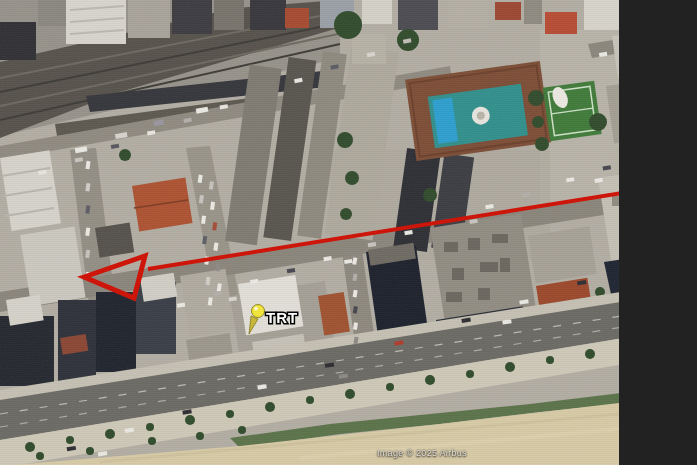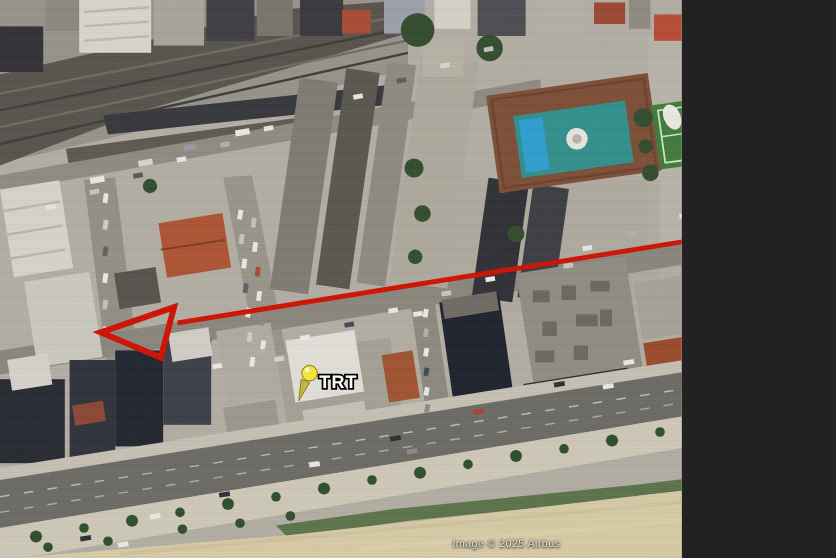--- a/index.html
+++ b/index.html
@@ -1,16 +1,16 @@
 <!DOCTYPE html>
 <html><head>
 <meta charset="utf-8">
 <style>
   html,body{margin:0;padding:0;background:#222;}
-  .stage{position:relative;width:568px;height:465px;overflow:hidden;
+  .stage{position:relative;width:619px;height:465px;overflow:hidden;
          font-family:"Liberation Sans",sans-serif;background:#b3aea4;}
   .stage svg{position:absolute;left:0;top:0;display:block;}
   .attribution{position:absolute;left:377px;top:448px;font-size:9px;
     color:#e3e1dc;letter-spacing:.3px;opacity:.9;pointer-events:none;
     text-shadow:0 1px 2px rgba(0,0,0,.9),0 0 2px rgba(0,0,0,.8);}
   .noise{position:absolute;inset:0;pointer-events:none;
     background:repeating-linear-gradient(0deg,rgba(255,255,255,.015) 0 1px,rgba(0,0,0,.025) 1px 2px);}
 </style>
 </head>
 <body>

